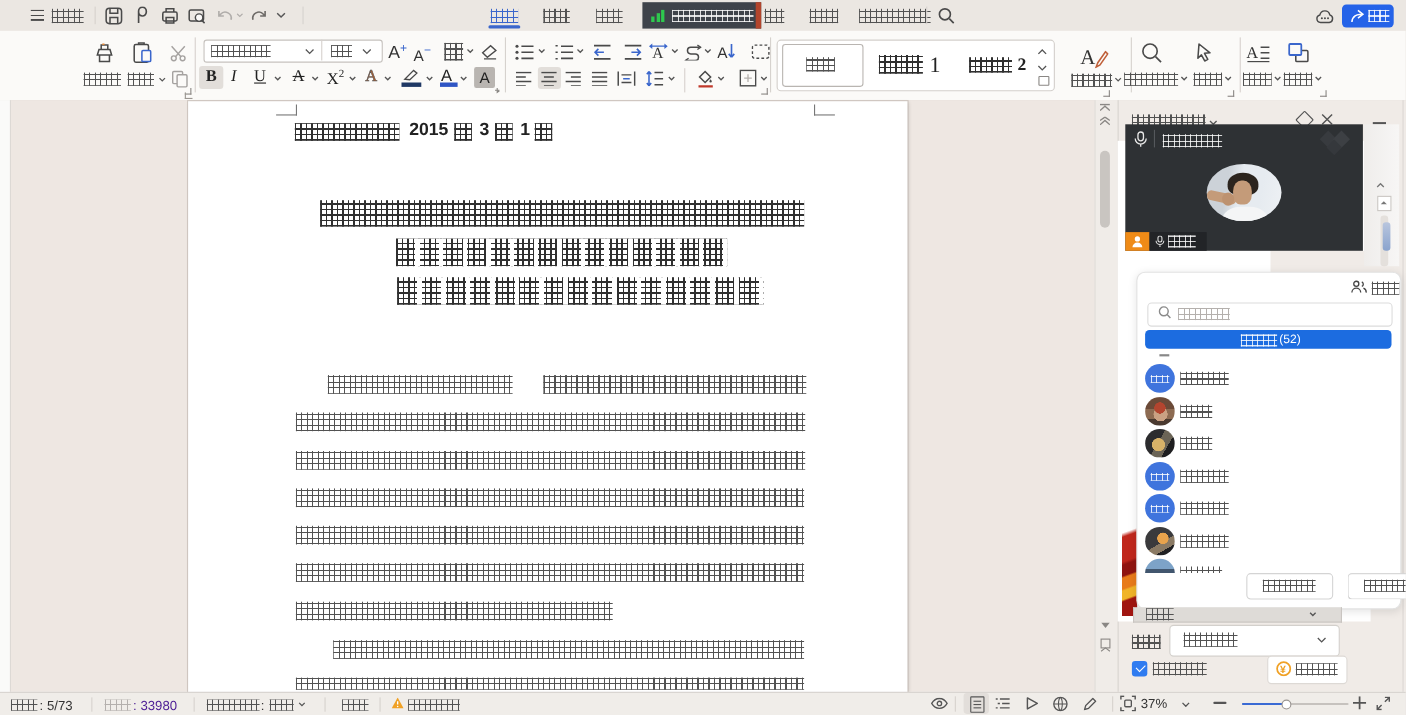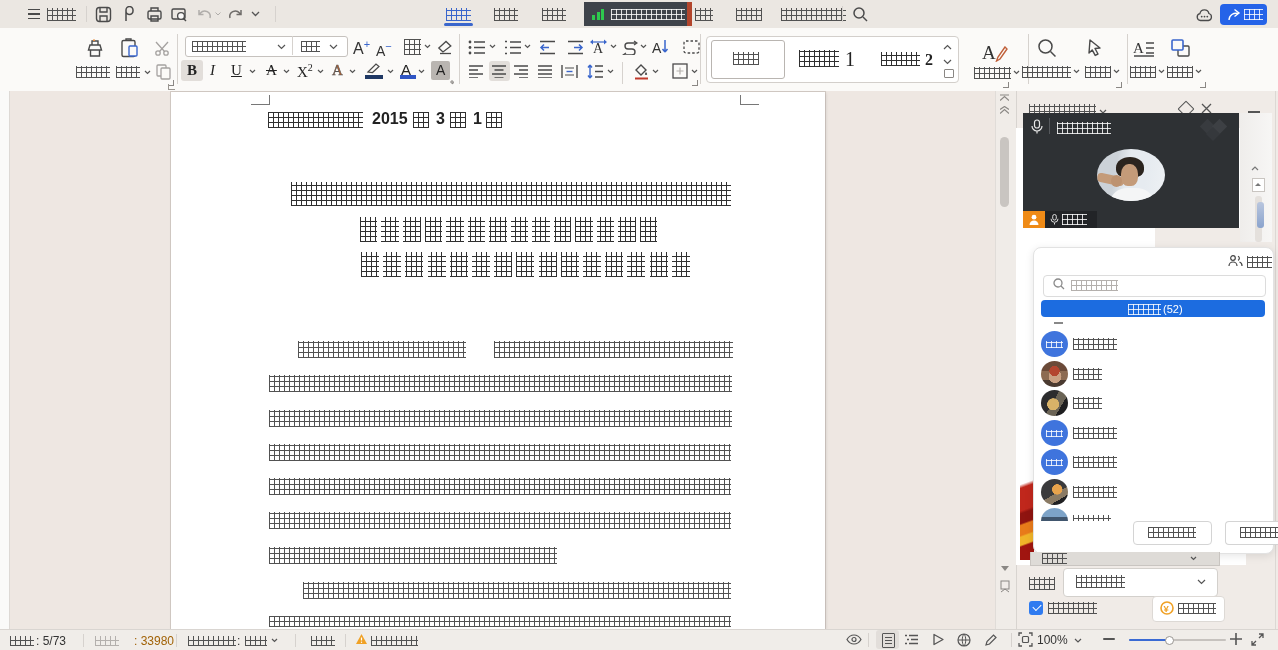--- a/index.html
+++ b/index.html
@@ -603,21 +603,21 @@
       <rect x="1" y="1" width="8" height="8" fill="none" stroke="#8a8784"></rect>
       <path d="M1 12l4-3 4 3" fill="none" stroke="#8a8784"></path>
     </svg>
   </div>
 
 <div class="ab" style="left:0;top:629px;width:1278px;height:21px;background:#f0ede9;border-top:1px solid #d9d5d1;"></div>
 <div class="zh" style="left:10px;top:636px;width:24px;height:10px;"></div>
 <div class="ab" style="left:36px;top:634px;font:12px 'Liberation Sans';color:#333;">: 5/73</div>
 <div class="sep" style="left:83px;top:634px;height:13px;"></div>
 <div class="zh lt" style="left:95px;top:636px;width:24px;height:10px;"></div>
-<div class="ab" style="left:134px;top:634px;font:12px 'Liberation Sans';color:#a16207;">: 33980</div>
+<div class="ab" style="left:121px;top:634px;font:12px 'Liberation Sans';color:#4c1d95;">: 33980</div>
 <div class="sep" style="left:176px;top:634px;height:13px;"></div>
 <div class="zh" style="left:188px;top:636px;width:48px;height:10px;"></div>
 <div class="ab" style="left:237px;top:634px;font:12px 'Liberation Sans';color:#333;">:</div>
 <div class="zh" style="left:245px;top:636px;width:22px;height:10px;"></div>
 <div class="ab" style="left:271px;top:638px;width:7px;height:5px;">
  <svg width="7" height="5" viewBox="0 0 7 5">
       <path d="M1 1l2.5 2.5L6 1" stroke="#555" stroke-width="1.2" fill="none"></path>
     </svg>
   </div>
 <div class="sep" style="left:295px;top:634px;height:13px;"></div>
@@ -654,21 +654,21 @@
   <path d="M1 7h12M7 1c-2.3 1.8-2.3 10.2 0 12M7 1c2.3 1.8 2.3 10.2 0 12" fill="none" stroke="#555" stroke-width="1"></path>
 </svg>
 <svg class="ic" style="left:985px;top:634px" width="12" height="12" viewBox="0 0 12 12">
   <path d="M1 11l1-3.5L8.5 1 11 3.5 4.5 10z" fill="none" stroke="#555" stroke-width="1.2"></path>
 </svg>
 <div class="sep" style="left:1011px;top:633px;height:14px;"></div>
 <svg class="ic" style="left:1018px;top:632px" width="15" height="15" viewBox="0 0 15 15">
   <path d="M1 4V1h3M11 1h3v3M14 11v3h-3M4 14H1v-3" fill="none" stroke="#555" stroke-width="1.3"></path>
   <rect x="4.5" y="4.5" width="6" height="6" rx="1" fill="none" stroke="#555" stroke-width="1.2"></rect>
 </svg>
-<div class="ab" style="left:1037px;top:633px;font:12px 'Liberation Sans';color:#333;">100%</div>
+<div class="ab" style="left:1037px;top:633px;font:12px 'Liberation Sans';color:#333;">37%</div>
 <div class="ab" style="left:1074px;top:638px;width:8px;height:5px;">
  <svg width="8" height="5" viewBox="0 0 8 5">
       <path d="M1 1l3 3 3-3" stroke="#555" stroke-width="1.2" fill="none"></path>
     </svg>
   </div>
 <div class="ab" style="left:1103px;top:638px;width:12px;height:2.4px;background:#555;border-radius:1px;"></div>
 <div class="ab" style="left:1129px;top:638.5px;width:97px;height:2px;background:#c6c2be;border-radius:1px;"></div>
 <div class="ab" style="left:1129px;top:638.5px;width:39px;height:2px;background:#3a6ad4;border-radius:1px;"></div>
 <div class="ab" style="left:1165px;top:636px;width:7px;height:7px;border-radius:50%;background:#fff;border:1.2px solid #999591;"></div>
 <div class="ab" style="left:1230px;top:633px;width:12px;height:12px;">

